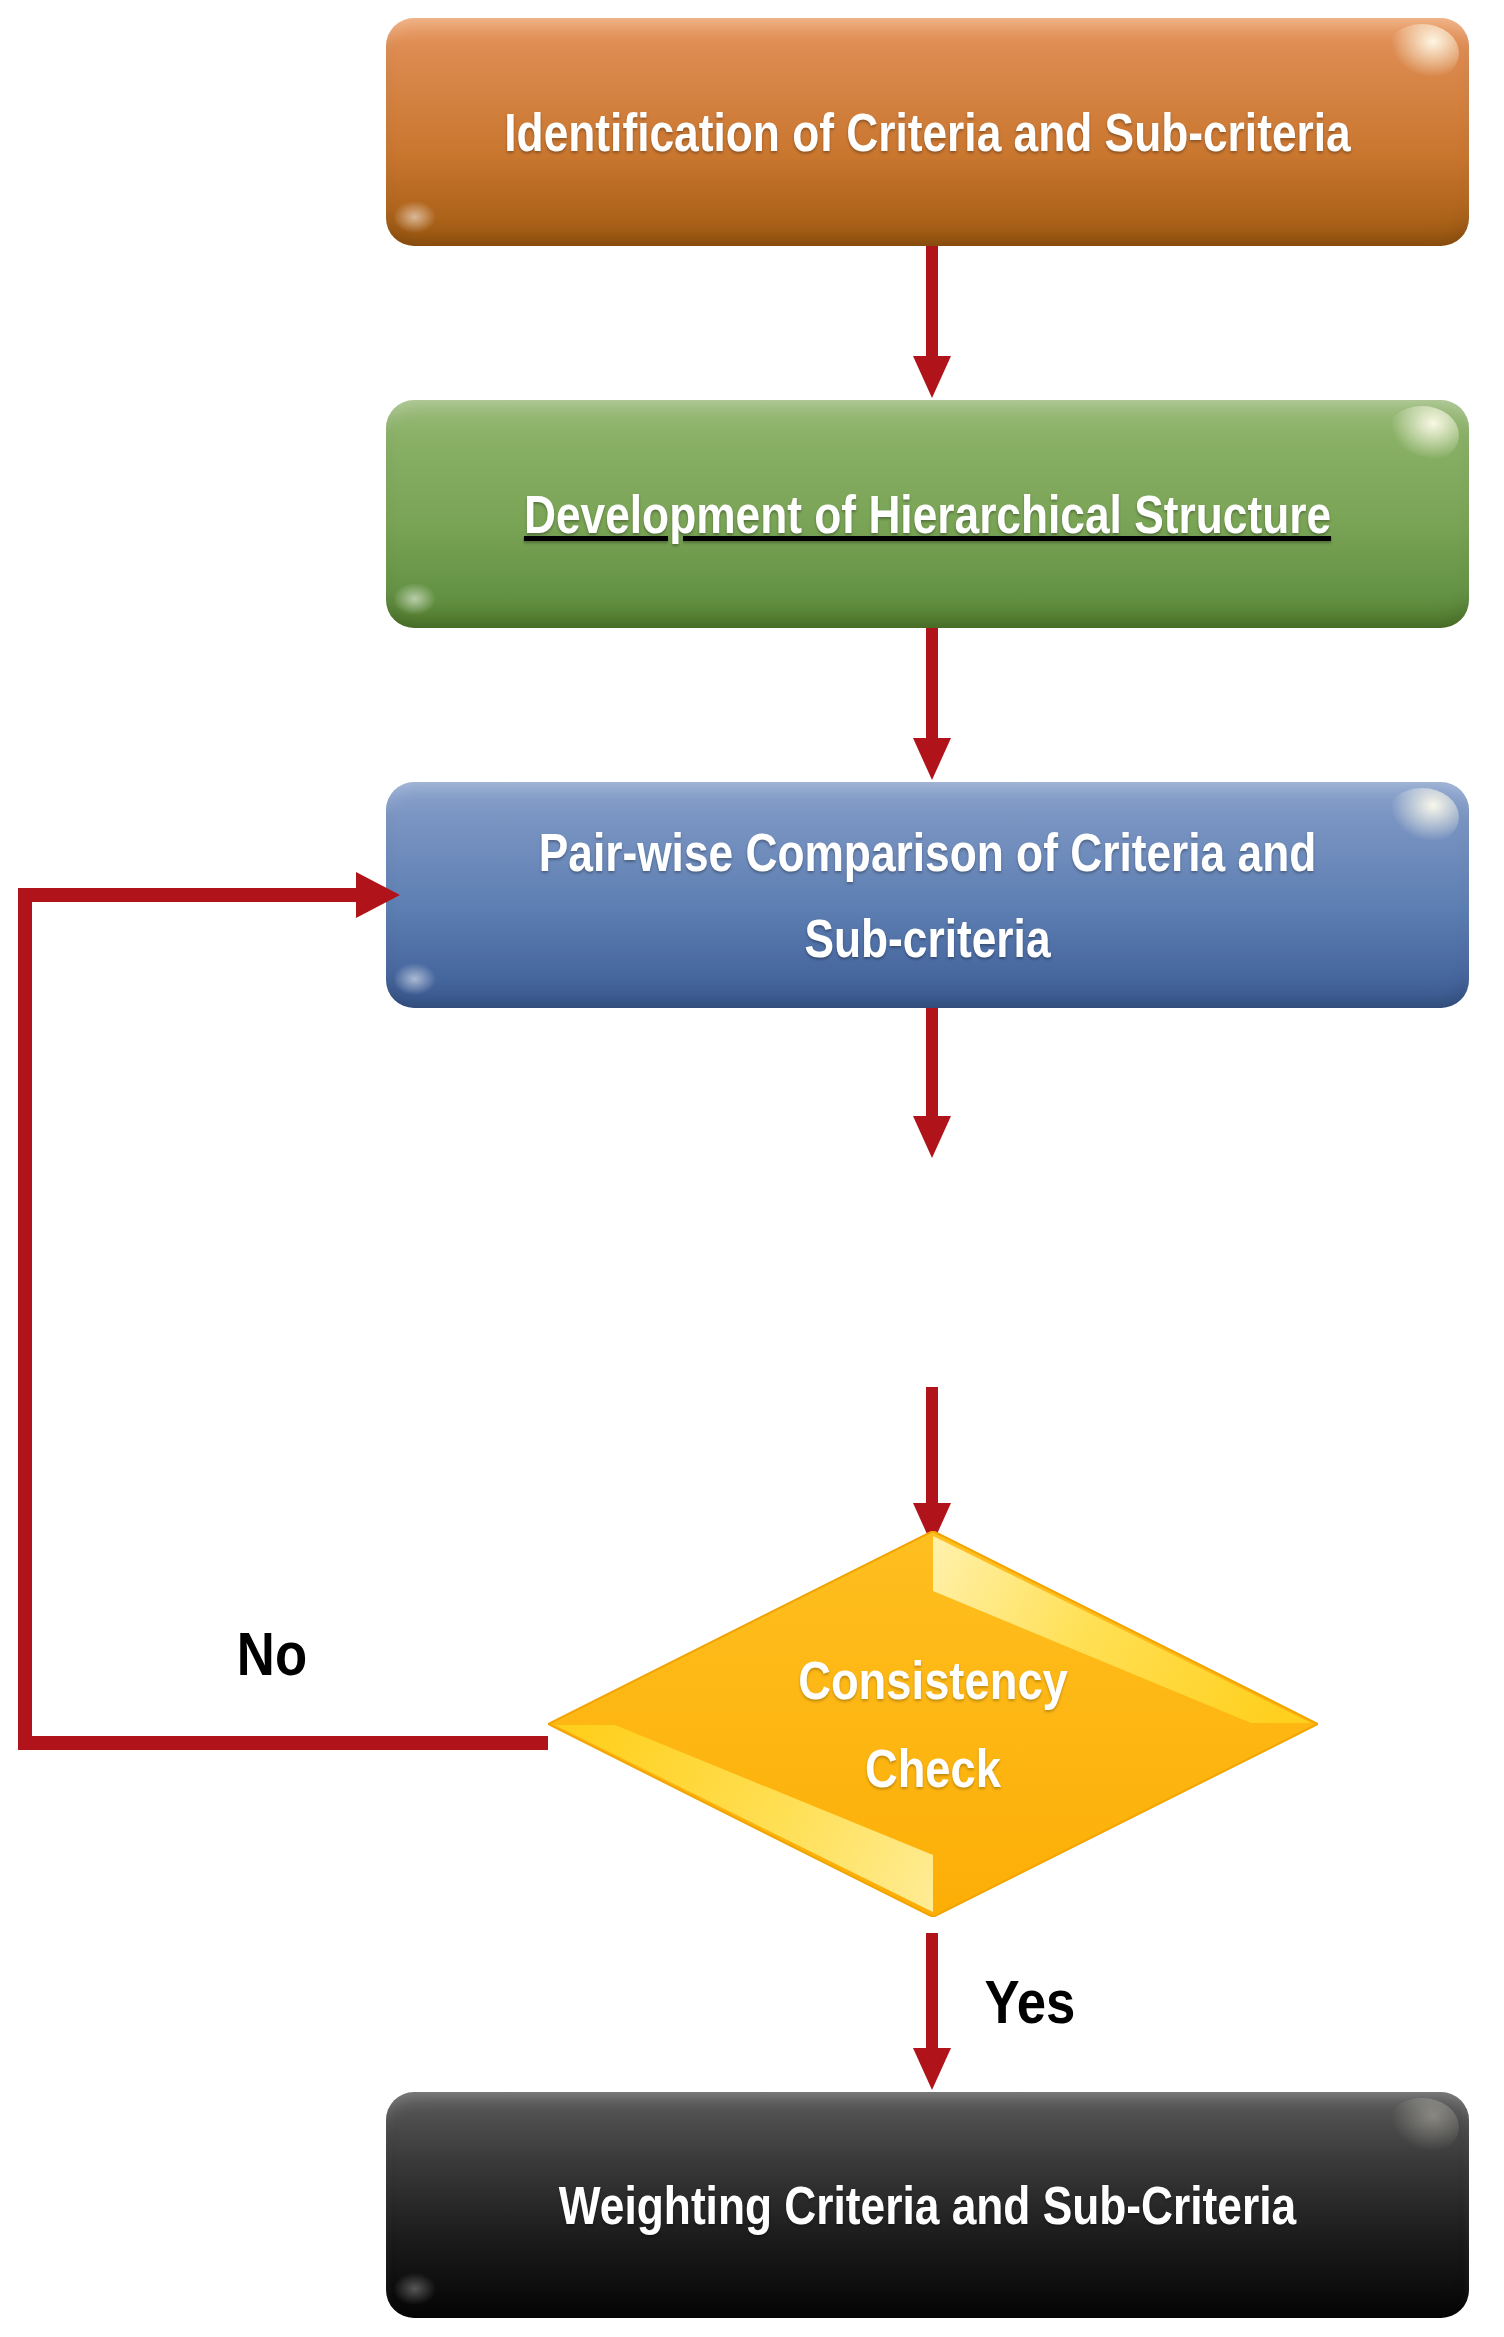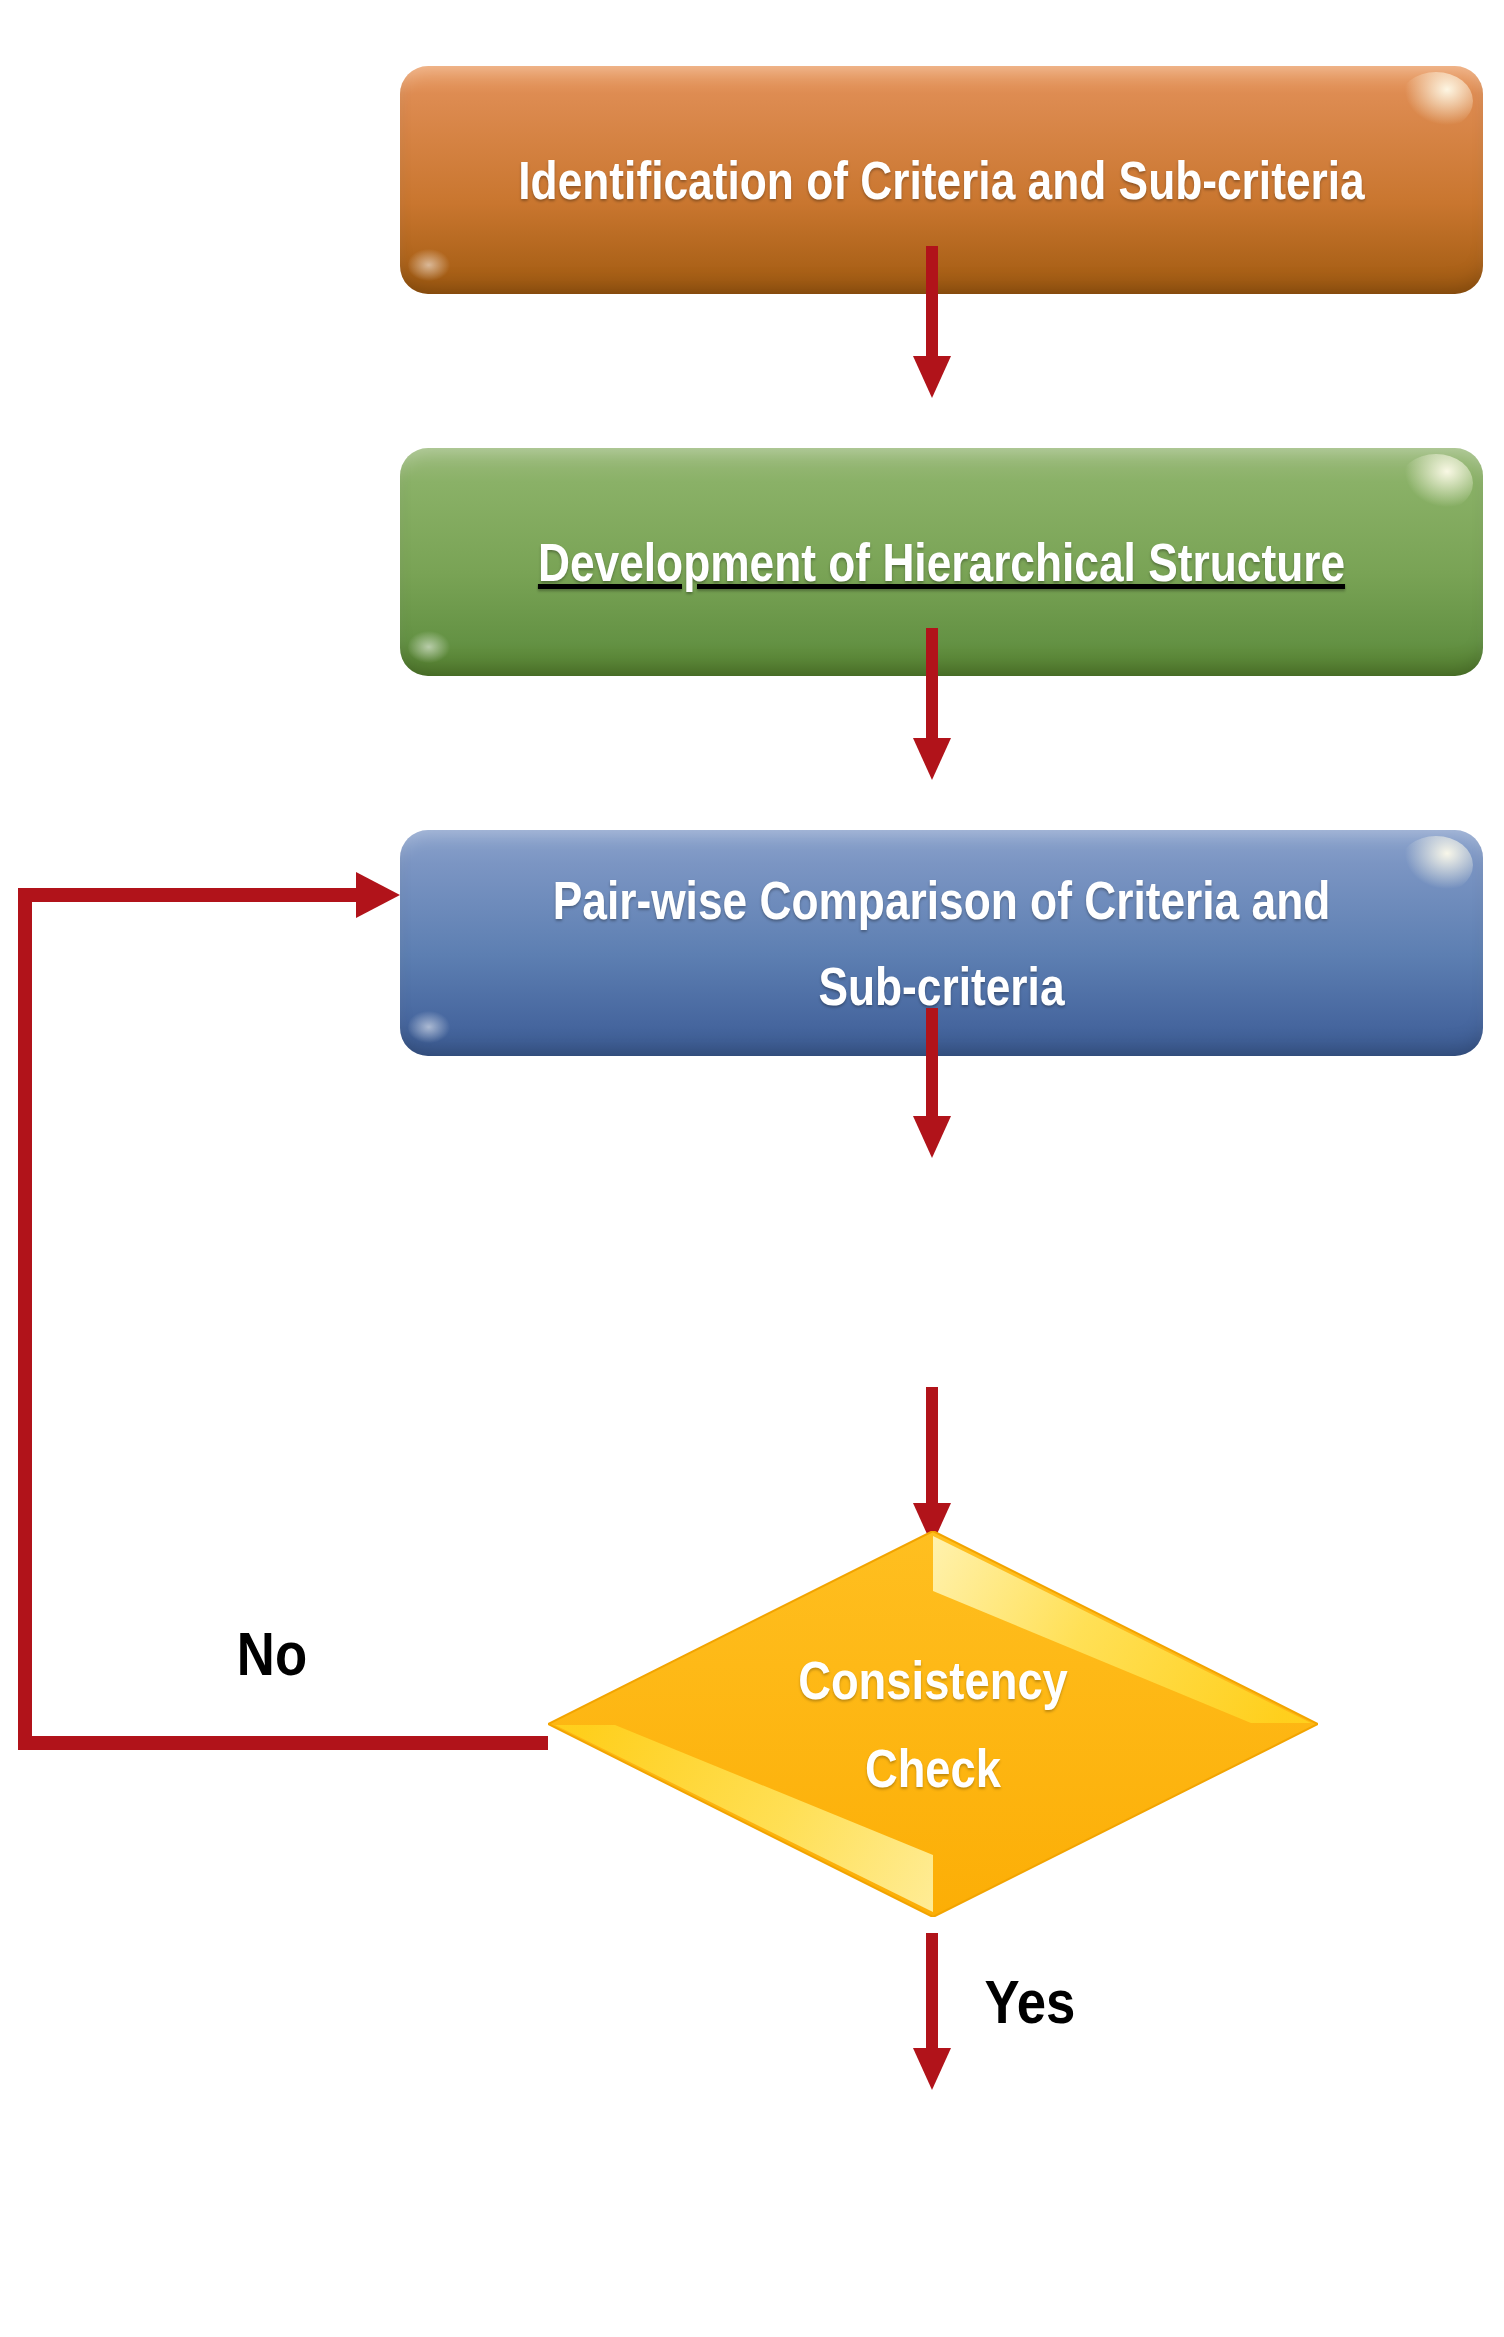--- a/index.html
+++ b/index.html
@@ -6,25 +6,24 @@
   .canvas{
     position:relative;
     width:1504px;height:2337px;
     background:#ffffff;
     font-family:"Liberation Sans","DejaVu Sans",sans-serif;
     overflow:hidden;
   }
   
   .node{
     position:absolute;
-    left:400px;width:1083px;
+    left:386px;width:1083px;
     border-radius:28px;
     display:flex;align-items:center;justify-content:center;
     box-shadow:inset 0 14px 18px -10px rgba(255,255,255,.28), inset 0 -16px 22px -12px rgba(0,0,0,.25);
-    margin-top:48px;
   }
   .node::before{ 
     content:"";position:absolute;top:6px;right:10px;width:74px;height:58px;
     background:radial-gradient(ellipse at 65% 30%, rgba(255,252,235,.95) 0%, rgba(255,255,255,0) 62%);
     border-radius:50%;pointer-events:none;
   }
   .node::after{ 
     content:"";position:absolute;bottom:10px;left:8px;width:46px;height:38px;
     background:radial-gradient(ellipse at 45% 50%, rgba(255,255,255,.55) 0%, rgba(255,255,255,0) 60%);
     border-radius:50%;pointer-events:none;
@@ -166,14 +165,19 @@
     <div class="head-right" style="left:356px;top:872px;"></div>
   </div>
   <div class="edge-label no-label">No</div>
 
   <div class="varrow">
     <div class="shaft" style="left:926px;top:1933px;height:117px;"></div>
     <div class="head-down" style="left:913px;top:2048px;"></div>
   </div>
   <div class="edge-label yes-label">Yes</div>
 
+  <div class="node black">
+    <div class="node-text">
+      <span class="ln">Weighting Criteria and Sub-Criteria</span>
+    </div>
+  </div>
 
 </div>
 
 </body></html>

